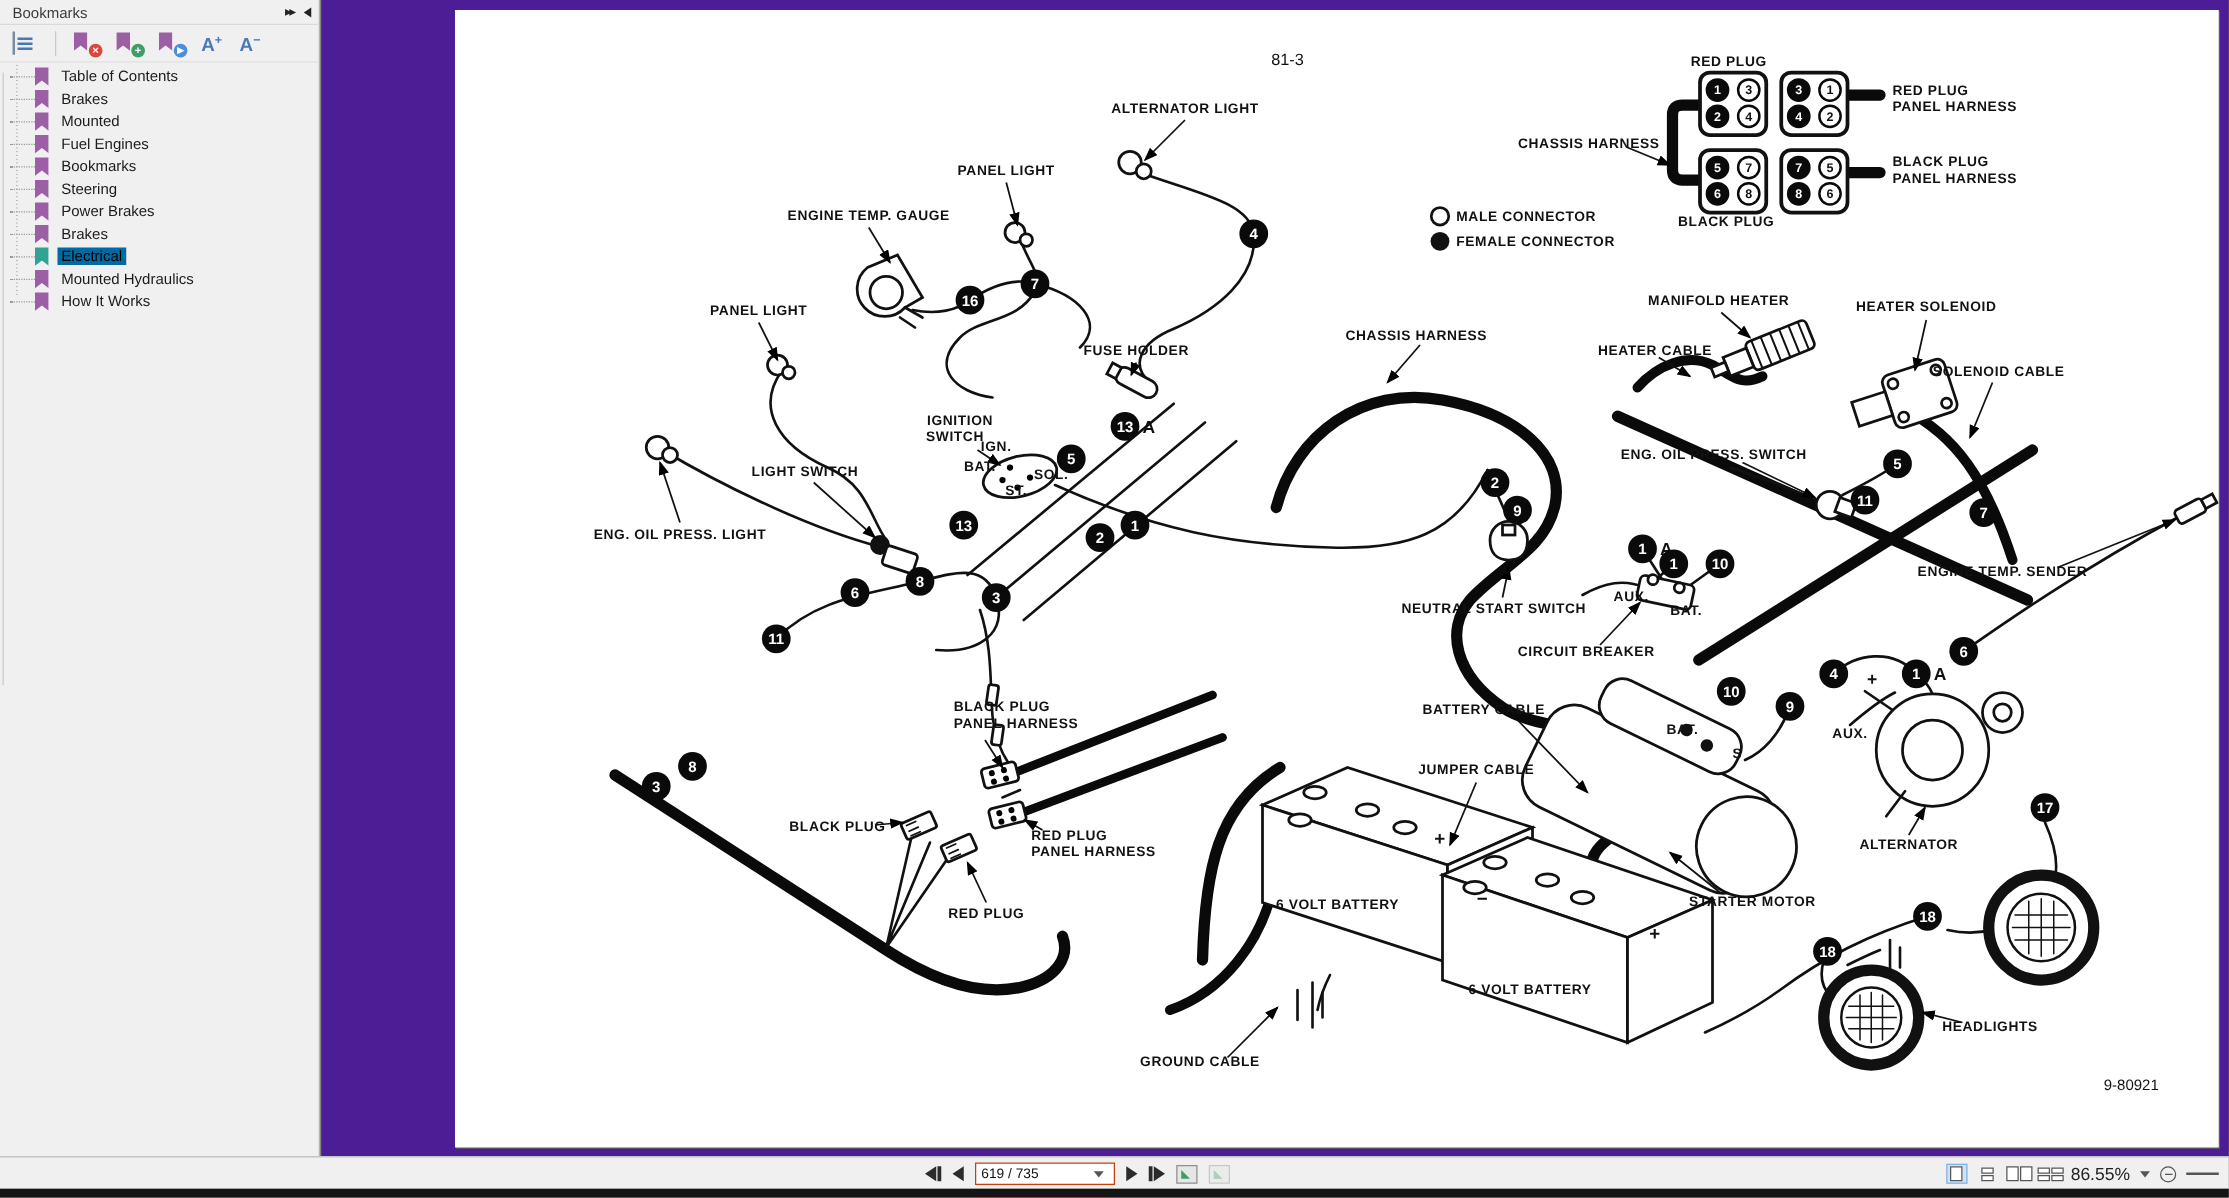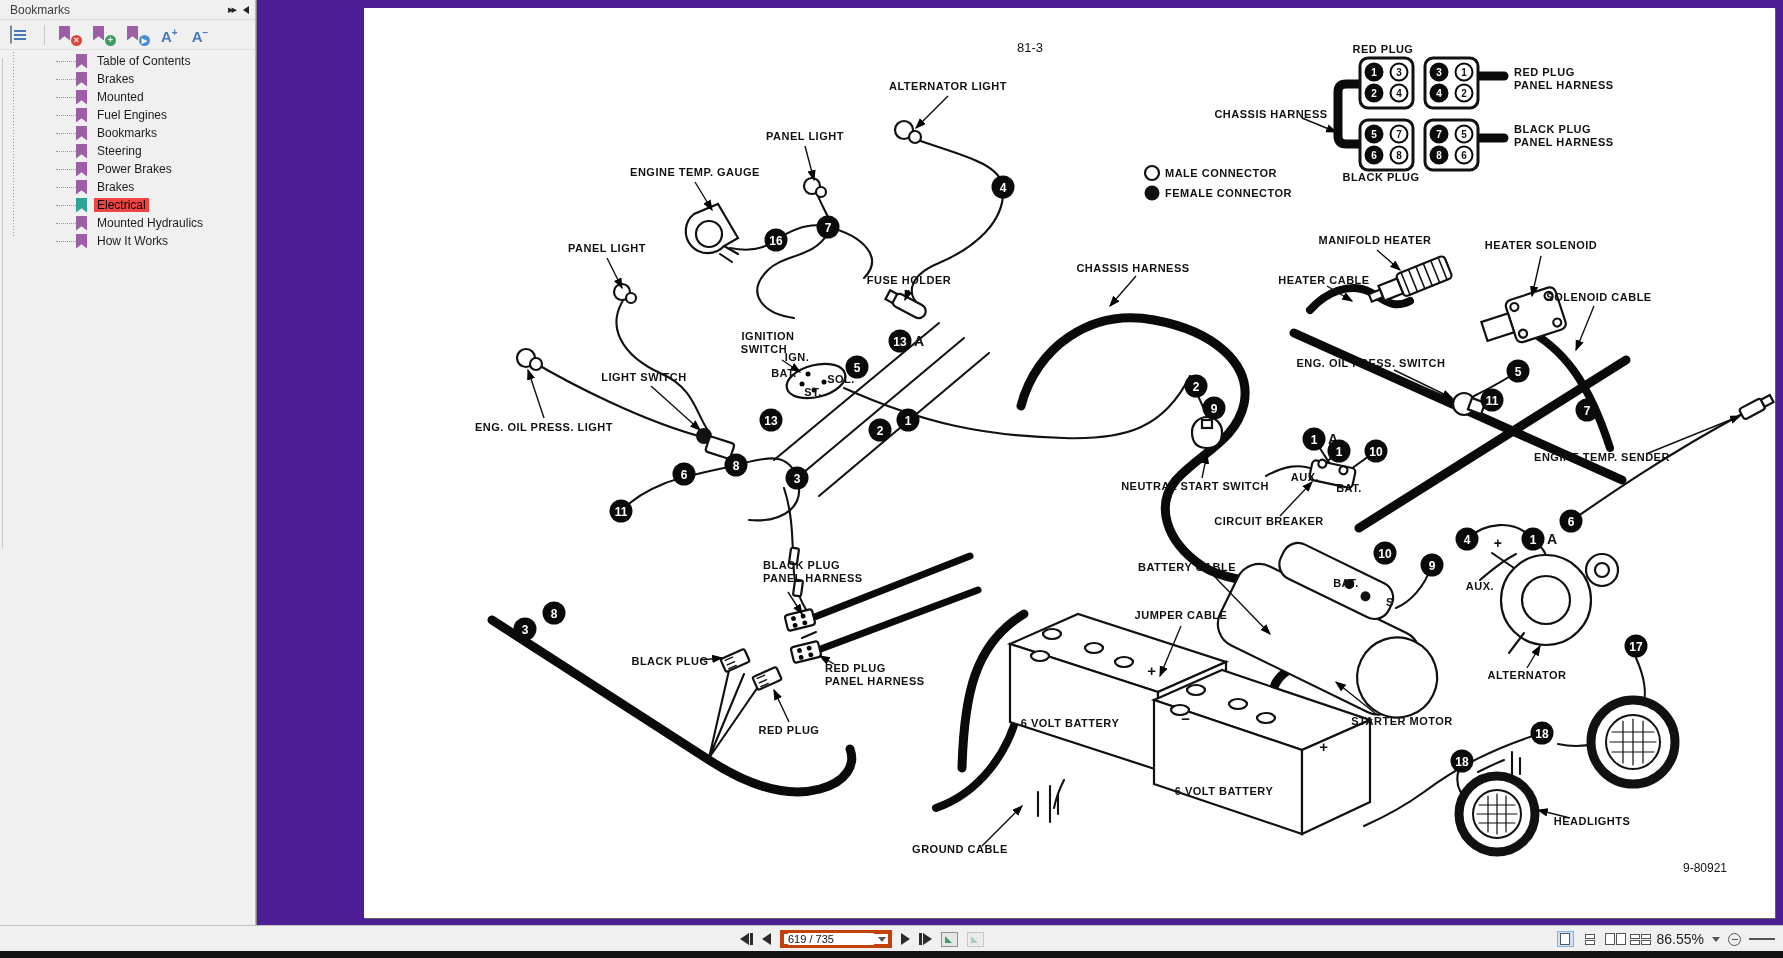--- a/index.html
+++ b/index.html
@@ -25,43 +25,43 @@
   .ribbon { display:inline-block; width:11px; height:15px; background:#9c5fa5;
     clip-path:polygon(0 0,100% 0,100% 100%,50% 72%,0 100%); }
   .ribbon.teal { background:#2fa394; }
   .badge { position:absolute; right:-3px; bottom:-2px; width:11px; height:11px; border-radius:50%;
     color:#fff; font-size:9px; line-height:11px; text-align:center; font-weight:bold; }
   .badge.red{ background:#d9483b; } .badge.green{ background:#3f9e63; } .badge.blue{ background:#4a90d9; font-size:7px; }
   .a-btn { font-size:15px; font-weight:bold; color:#4878b8; cursor:pointer; line-height:18px; }
   .a-btn sup { font-size:10px; }
   .sb-rail { position:absolute; left:2px; top:58px; width:1px; height:490px; background:#c9c9c9; }
   .bk-list { position:absolute; left:0; top:52px; width:100%; }
-  .bk-row { display:flex; align-items:center; height:18px; cursor:pointer;margin-left:48px; }
+  .bk-row { display:flex; align-items:center; height:18px; cursor:pointer; }
   .bk-tree { width:20px; margin-left:8px; border-top:1px dotted #9a9a9a; height:0; }
   .bk-row .ribbon { margin-right:7px; flex:0 0 auto; }
   .bk-label { font-size:12px; color:#1c1c1c; padding:0 3px; white-space:nowrap; }
-  .bk-row.sel .bk-label { background:#ef4444; color:#000; }
+  .bk-row.sel .bk-label { background:#0369a1; color:#000; }
   .bk-vline { position:absolute; left:13px; top:52px; width:1px; height:185px;
     background-image:linear-gradient(#9a9a9a 33%, transparent 0); background-size:1px 3px; }
 
   
   .canvas { position:absolute; left:257px; top:0; width:1526px; height:925px; background:#4c1d95; }
   .page { position:absolute; left:364px; top:8px; width:1411px; height:910px; background:#fff;
     box-shadow:1px 1px 0 #5f5f5f; }
   .page svg { display:block; }
 
   
   .statusbar { position:absolute; left:0; top:925px; width:1783px; height:26px;
     background:#f0f0f0; border-top:1px solid #c0c0c0; font-size:11px; color:#333; }
   .nav-group { position:absolute; left:740px; top:0; height:26px; display:flex; align-items:center; gap:9px; }
   .tri { width:0; height:0; border-top:6px solid transparent; border-bottom:6px solid transparent; cursor:pointer; }
   .tri.left { border-right:9px solid #2b2b2b; } .tri.right { border-left:9px solid #2b2b2b; }
   .bar { width:3px; height:12px; background:#2b2b2b; }
   .nav-first,.nav-last { display:flex; align-items:center; gap:1px; cursor:pointer; }
-  .page-box { width:112px; height:18px; background:#fff; border:4px solid #c2410c;
+  .page-box { width:112px; height:18px; background:#fff; border:1px solid #c2410c;
     display:flex; align-items:center; padding:0 4px; gap:4px; }
   .page-box input { border:none; outline:none; width:86px; font-size:11px;
     font-family:"Liberation Sans",sans-serif; color:#111; }
   .caret { width:0; height:0; border-left:4px solid transparent; border-right:4px solid transparent;
     border-top:5px solid #555; cursor:pointer; }
   .view-ico { position:relative; width:17px; height:15px; border:1px solid #8f8f8f; background:#e6e6e6; cursor:pointer; }
   .view-ico::after { content:""; position:absolute; left:3px; top:3px; width:0; height:0;
     border-bottom:7px solid #3f9e63; border-right:7px solid transparent; }
   .view-ico.disabled { opacity:.4; }
   .zoom-group { position:absolute; right:8px; top:0; height:26px; display:flex; align-items:center; gap:8px; }

